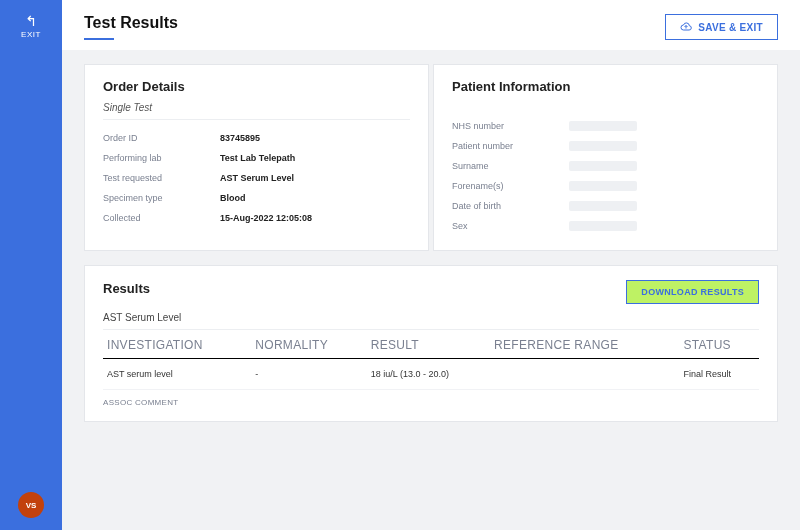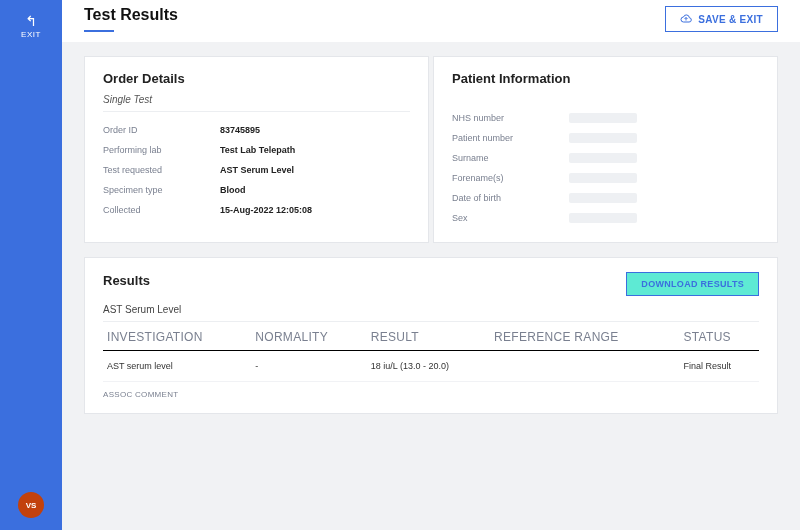--- a/index.html
+++ b/index.html
@@ -46,21 +46,21 @@
     justify-content: center;
     font-size: 8px;
     font-weight: 600;
   }
   .main { flex: 1; display: flex; flex-direction: column; }
   .header {
     background: #fff;
     display: flex;
     align-items: flex-end;
     justify-content: space-between;
-    padding: 6px 22px 10px 22px;
+    padding: 14px 22px 10px 22px;
   }
   .title-wrap { display: flex; flex-direction: column; }
   .page-title { font-size: 16px; font-weight: 600; color: #111; }
   .title-underline { width: 30px; height: 2px; background: #3b6fde; margin-top: 6px; }
   .save-exit {
     border: 1px solid #3b6fde;
     color: #3b6fde;
     background: #fff;
     padding: 6px 14px;
     font-size: 10px;
@@ -93,21 +93,21 @@
   .kv .k { width: 117px; color: #7a8090; }
   .kv .v { color: #222; font-weight: 600; }
   .kv .placeholder {
     width: 68px; height: 10px; background: #eef0f3; border-radius: 2px;
   }
   .report-card { margin-top: 14px; }
   .report-head { display: flex; align-items: center; justify-content: space-between; margin-bottom: 8px; }
   .download-btn {
     border: 1px solid #3b6fde;
     color: #3b6fde;
-    background: #5eead4;
+    background: #bef264;
     padding: 6px 14px;
     font-size: 9px;
     font-weight: 600;
     cursor: pointer;
     letter-spacing: 0.3px;
   }
   .report-sub {
     font-size: 10px;
     color: #444;
     font-weight: 500;

